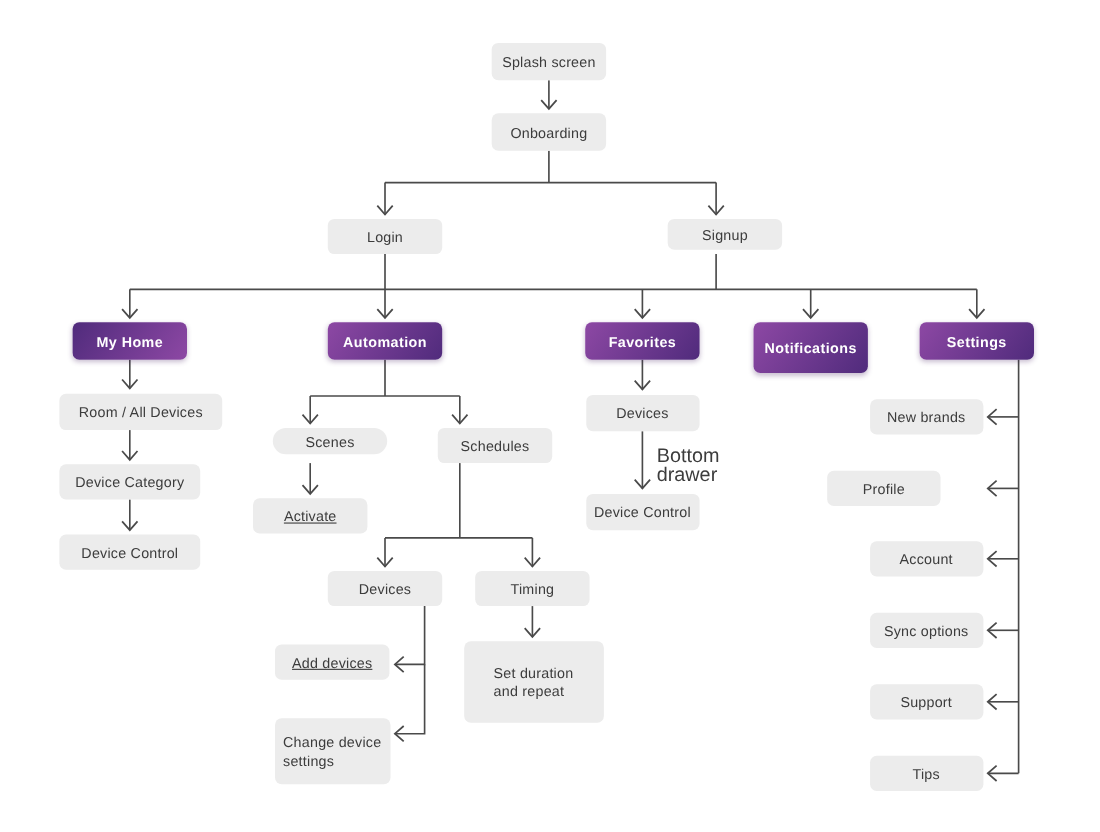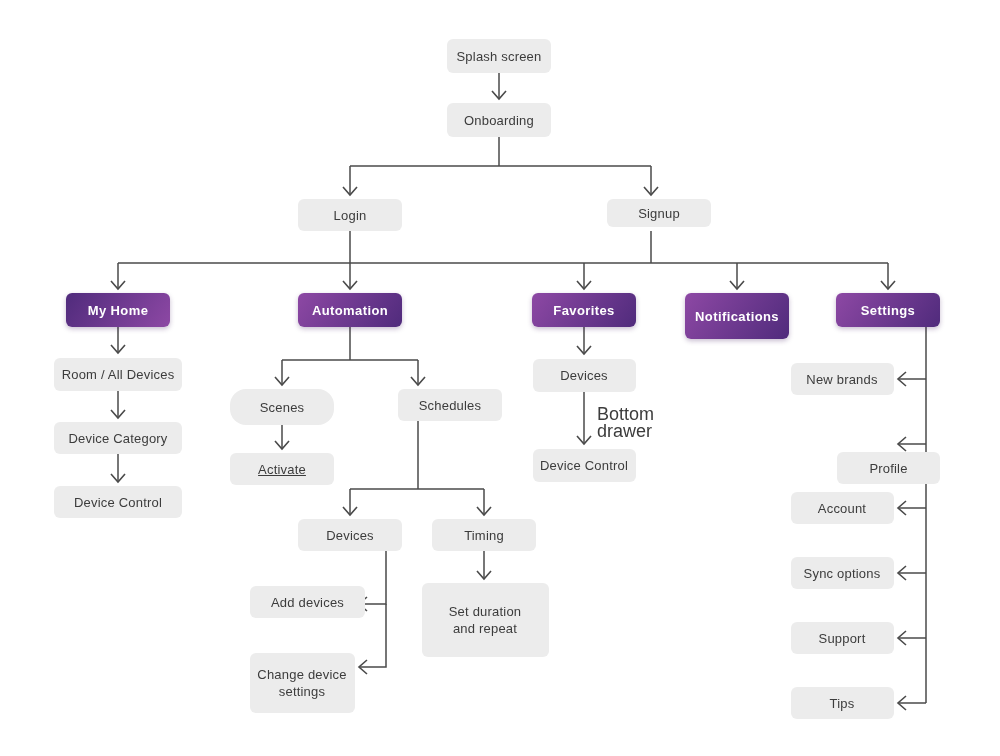--- a/index.html
+++ b/index.html
@@ -27,21 +27,20 @@
   .edge{
     fill:none;
     stroke:var(--line);
     stroke-width:1.5;
   }
   .node{
     position:absolute;
     display:flex;
     align-items:center;
     justify-content:center;
-    text-align:center;
     border-radius:6px;
     font-size:13px;
     letter-spacing:.2px;
     line-height:17px;
     white-space:pre-line;
     box-sizing:border-box;
   }
   .node.gray{
     background:var(--box-gray);
     color:var(--text-dark);
@@ -119,37 +118,37 @@
   <div id="node-layer">
       <div class="node gray" style="left: 447px; top: 39px; width: 104px; height: 34px;"><span>Splash screen</span></div>
       <div class="node gray" style="left: 447px; top: 103px; width: 104px; height: 34px;"><span>Onboarding</span></div>
       <div class="node gray" style="left: 298px; top: 199px; width: 104px; height: 32px;"><span>Login</span></div>
       <div class="node gray" style="left: 588px; top: 199px; width: 104px; height: 28px; margin-left: 19px;"><span>Signup</span></div>
       <div class="node purple flip" style="left: 66px; top: 293px; width: 104px; height: 34px;"><span>My Home</span></div>
       <div class="node purple" style="left: 298px; top: 293px; width: 104px; height: 34px;"><span>Automation</span></div>
       <div class="node purple" style="left: 532px; top: 293px; width: 104px; height: 34px;"><span>Favorites</span></div>
       <div class="node purple" style="left: 685px; top: 293px; width: 104px; height: 46px;"><span>Notifications</span></div>
       <div class="node purple" style="left: 836px; top: 293px; width: 104px; height: 34px;"><span>Settings</span></div>
-      <div class="node gray" style="left: 54px; top: 357.5px; width: 128px; height: 33px;"><span>Room / All Devices</span></div>
+      <div class="node gray" style="left: 54px; top: 357.5px; width: 148px; height: 33px;"><span>Room / All Devices</span></div>
       <div class="node gray" style="left: 54px; top: 422px; width: 128px; height: 32px;"><span>Device Category</span></div>
       <div class="node gray" style="left: 54px; top: 486px; width: 128px; height: 32px;"><span>Device Control</span></div>
-      <div class="node gray" style="left: 230px; top: 389px; width: 104px; height: 36px; border-radius: 16px;"><span>Scenes</span></div>
+      <div class="node gray" style="left: 248px; top: 389px; width: 104px; height: 24px; border-radius: 16px;"><span>Scenes</span></div>
       <div class="node gray" style="left: 366px; top: 389px; width: 104px; height: 32px; margin-left: 32px;"><span>Schedules</span></div>
       <div class="node gray" style="left: 230px; top: 453px; width: 104px; height: 32px; text-decoration: underline;"><span>Activate</span></div>
       <div class="node gray" style="left: 298px; top: 519px; width: 104px; height: 32px;"><span>Devices</span></div>
       <div class="node gray" style="left: 432px; top: 519px; width: 104px; height: 32px;"><span>Timing</span></div>
-      <div class="node gray" style="left: 250px; top: 586px; width: 115px; height: 32px;"><span>Add devices</span></div>
+      <div class="node gray" style="left: 250px; top: 586px; width: 104px; height: 32px; text-decoration: underline;"><span>Add devices</span></div>
       <div class="node gray" style="left: 421.5px; top: 583px; width: 127px; height: 74px;"><span>Set duration
 and repeat</span></div>
       <div class="node gray" style="left: 249.5px; top: 653px; width: 105px; height: 60px;"><span>Change device
 settings</span></div>
       <div class="node gray" style="left: 532.5px; top: 358.5px; width: 103px; height: 33px;"><span>Devices</span></div>
       <div class="node gray" style="left: 532.5px; top: 448.5px; width: 103px; height: 33px;"><span>Device Control</span></div>
       <div class="node gray" style="left: 790.5px; top: 363px; width: 103px; height: 32px;"><span>New brands</span></div>
-      <div class="node gray" style="left: 837px; top: 428px; width: 103px; height: 32px; margin-top: 24px;"><span>Profile</span></div>
+      <div class="node gray" style="left: 752px; top: 428px; width: 103px; height: 32px;"><span>Profile</span></div>
       <div class="node gray" style="left: 790.5px; top: 492px; width: 103px; height: 32px;"><span>Account</span></div>
       <div class="node gray" style="left: 790.5px; top: 557px; width: 103px; height: 32px;"><span>Sync options</span></div>
       <div class="node gray" style="left: 790.5px; top: 622px; width: 103px; height: 32px;"><span>Support</span></div>
       <div class="node gray" style="left: 790.5px; top: 687px; width: 103px; height: 32px;"><span>Tips</span></div>
       <div class="edge-label" style="left: 597px; top: 406px;">Bottom
 drawer</div>
     </div>
 </div>
 
 </body></html>

